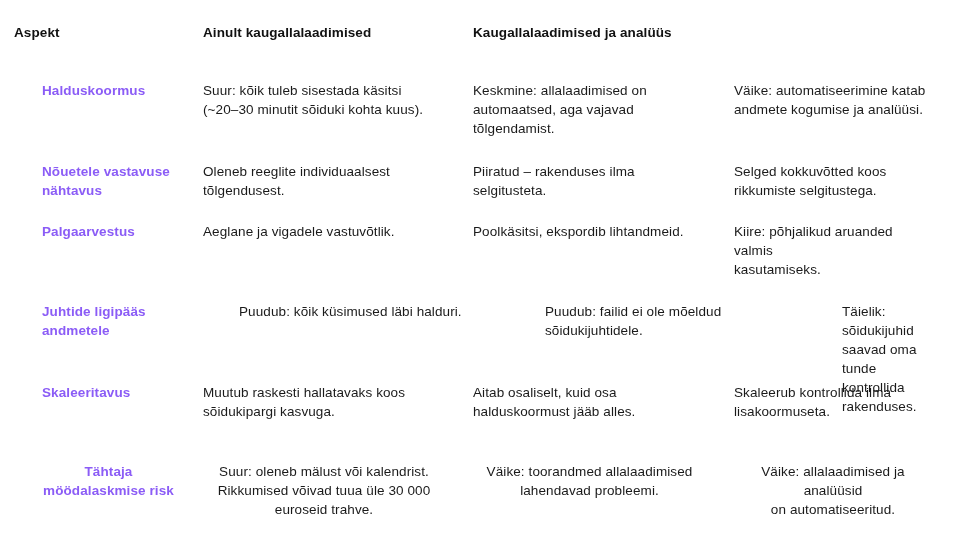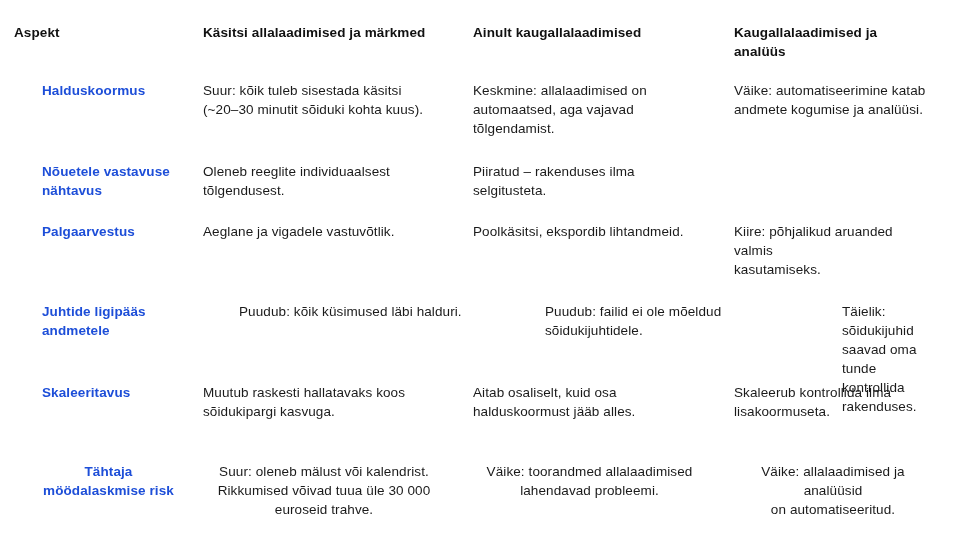--- a/index.html
+++ b/index.html
@@ -29,40 +29,39 @@
     padding-right: 28px;
     letter-spacing: 0.1px;
     margin-top: 15px;
   }
   .header-row .cell {
     font-weight: bold;
     color: #111111;
   }
   .aspect {
     font-weight: bold;
-    color: #1d4ed8;
+    color: #8b5cf6;
     padding-left: 28px;
   }
   
   .header-row { height: 58px; }
   .r1 { height: 81px; }
   .r2 { height: 60px; }
   .r3 { height: 80px; }
   .r4 { height: 81px; gap: 36px; }
   .r5 { height: 79px; }
   .r6 { height: 93px; text-align: center; }
 </style>
 </head>
 <body>
 
 <div class="table">
 
   <div class="row header-row">
     <div class="cell">Aspekt</div>
-    <div class="cell">Käsitsi allalaadimised ja märkmed</div>
     <div class="cell">Ainult kaugallalaadimised</div>
     <div class="cell">Kaugallalaadimised ja analüüs</div>
   </div>
 
   <div class="row r1">
     <div class="cell aspect">Halduskoormus</div>
     <div class="cell">Suur: kõik tuleb sisestada käsitsi
 (~20–30 minutit sõiduki kohta kuus).</div>
     <div class="cell">Keskmine: allalaadimised on
 automaatsed, aga vajavad
@@ -70,20 +69,22 @@
     <div class="cell">Väike: automatiseerimine katab
 andmete kogumise ja analüüsi.</div>
   </div>
 
   <div class="row r2">
     <div class="cell aspect">Nõuetele vastavuse
 nähtavus</div>
     <div class="cell">Oleneb reeglite individuaalsest
 tõlgendusest.</div>
     <div class="cell">Piiratud – rakenduses ilma selgitusteta.</div>
+    <div class="cell">Selged kokkuvõtted koos
+rikkumiste selgitustega.</div>
   </div>
 
   <div class="row r3">
     <div class="cell aspect">Palgaarvestus</div>
     <div class="cell">Aeglane ja vigadele vastuvõtlik.</div>
     <div class="cell">Poolkäsitsi, ekspordib lihtandmeid.</div>
     <div class="cell">Kiire: põhjalikud aruanded valmis
 kasutamiseks.</div>
   </div>
 

